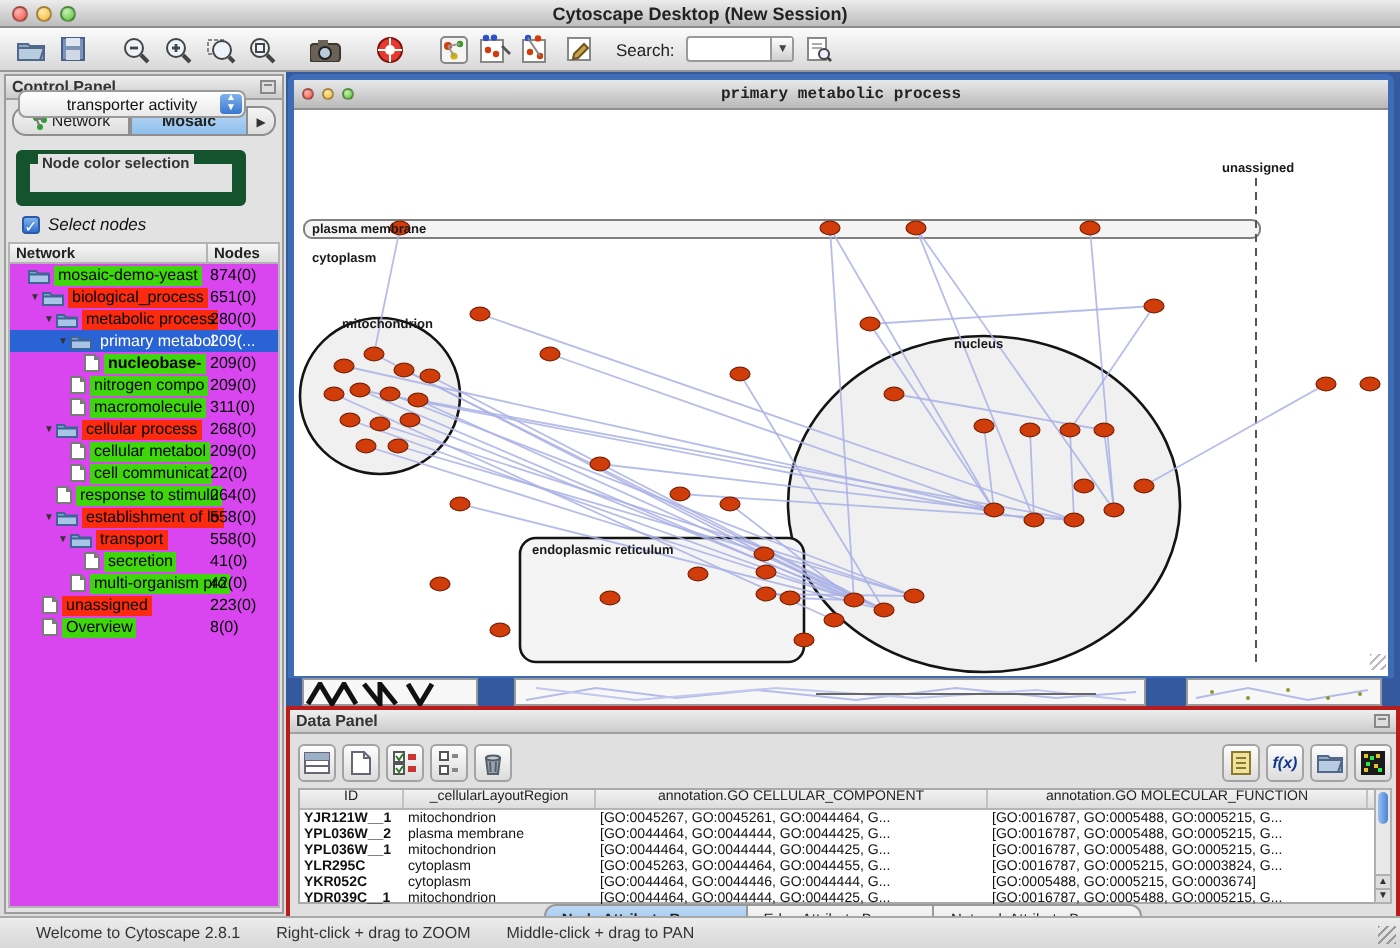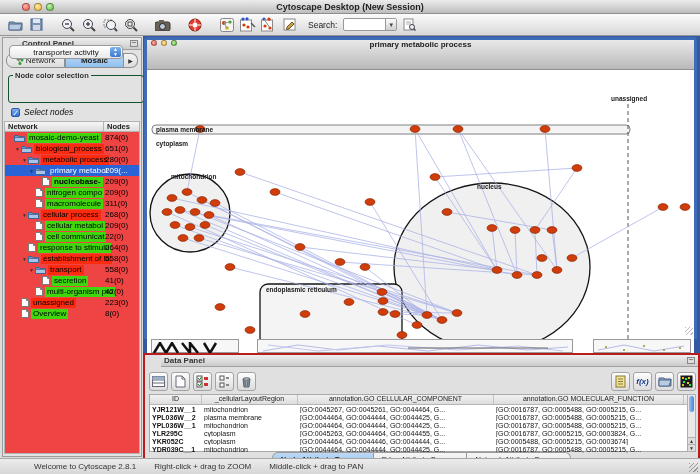--- a/index.html
+++ b/index.html
@@ -1,18 +1,18 @@
 <!DOCTYPE html>
 <html><head>
 <meta charset="utf-8">
 <style>
   * { margin:0; padding:0; box-sizing:border-box; }
   html,body { width:700px; height:474px; overflow:hidden;
     font-family:"Liberation Sans", sans-serif; background:#dcdcdc; position:relative; }
-  .abs { position:absolute;padding-left:16px; }
+  .abs { position:absolute; }
 
   
   #titlebar { left:0; top:0; width:700px; height:14px;
     background:linear-gradient(#ececec,#bdbdbd); border-bottom:1px solid #8e8e8e;
     display:flex; align-items:center; }
   .traffic { display:flex; gap:4px; margin-left:6px; }
   .light { width:8px; height:8px; border-radius:50%; border:1px solid rgba(0,0,0,.35); }
   .light.red{background:radial-gradient(circle at 35% 30%,#ffb3ae,#f3564a);}
   .light.yellow{background:radial-gradient(circle at 35% 30%,#ffe9a8,#f5b935);}
   .light.green{background:radial-gradient(circle at 35% 30%,#c7f0b2,#58c134);}
@@ -41,58 +41,58 @@
   .float-ic:before{content:""; position:absolute; left:1px; top:1px; width:4px; height:1px; background:#888;}
 
   #cp-tabs { position:absolute; left:3px; top:15px; width:132px; height:15px; display:flex; }
   .cp-tab { flex:1; border:1px solid #8f8f8f; background:linear-gradient(#f5f5f5,#dcdcdc);
     font-size:8px; color:#222; display:flex; align-items:center; justify-content:center; gap:2px; }
   .cp-tab.first { border-radius:7px 0 0 7px; }
   .cp-tab.active { background:linear-gradient(#bed9f5,#8fc0ee); font-weight:bold; }
   .cp-tab-more { width:14px; border:1px solid #8f8f8f; border-left:none; border-radius:0 7px 7px 0;
     background:linear-gradient(#f5f5f5,#dcdcdc); font-size:6px; display:flex; align-items:center; justify-content:center; color:#333;}
 
-  #color-group { position:absolute; left:5px; top:37px; width:136px; height:28px;
-    border:1px solid #14532d; border-radius:3px; }
+  #color-group { position:absolute; left:5px; top:37px; width:115px; height:28px;
+    border:7px solid #14532d; border-radius:3px; }
   #color-group legend,#cg-legend { position:absolute; top:-5px; left:4px; background:#e2e2e2;
     font-size:7.5px; font-weight:bold; color:#333; padding:0 2px; }
   #color-dropdown { position:absolute; left:6px; top:7px; width:114px; height:14px;
     background:linear-gradient(#ffffff,#e9e9e9); border:1px solid #9a9a9a; border-radius:4px;
     font-size:8px; display:flex; align-items:center; justify-content:center; color:#111; }
   #color-dropdown .stepper { position:absolute; right:1px; top:1px; width:11px; height:10px;
     background:linear-gradient(#7fb2ec,#3a78cf); border-radius:2px; color:#fff; font-size:5px;
     line-height:5px; text-align:center; }
 
   #select-nodes-row { position:absolute; left:8px; top:69px; display:flex; align-items:center; gap:4px; }
   #select-nodes-cb { width:9px; height:9px; background:linear-gradient(#7fb2ec,#2f6fd0);
     border:1px solid #2a5aa8; border-radius:2px; color:#fff; font-size:8px; line-height:9px; text-align:center; }
   #select-nodes-label { font-size:8.5px; color:#111;font-style:italic; }
 
   #tree-header { position:absolute; left:1px; top:83px; width:136px; height:11px;
     background:linear-gradient(#f6f6f6,#dedede); border:1px solid #b3b3b3; display:flex;
     font-size:7.5px; font-weight:bold; color:#222; }
   #tree-header .c1 { width:99px; padding-left:3px; border-right:1px solid #b3b3b3; }
   #tree-header .c2 { padding-left:3px; }
 
-  #tree { position:absolute; left:1px; top:94px; width:136px; height:322px; background:#ef4444;
+  #tree { position:absolute; left:1px; top:94px; width:136px; height:322px; background:#d946ef;
     border:1px solid #b3b3b3; border-top:none; overflow:hidden; }
   .tree-row { height:11px; display:flex; align-items:center; font-size:8px; position:relative; white-space:nowrap; }
   .tree-row .arrow { font-size:5px; color:#333; width:7px; text-align:center; flex:none; }
   .tree-row .t-icon { flex:none; margin-right:2px; display:flex; }
   .tree-row .t-label { padding:0 2px; line-height:10px; }
   .tree-row .t-count { position:absolute; left:100px; color:#000; }
   .tree-row.selected { background:#2a63d5; }
   .tree-row.selected .t-label, .tree-row.selected .t-count { color:#fff; }
 
   
   #desktop { left:143px; top:36px; width:557px; height:317px; background:#35599f; }
   #net-window { position:absolute; left:1px; top:1px; width:553px; height:302px;
     border:3px solid #3f6cb7; border-radius:4px 4px 0 0; background:#fff; }
-  #net-titlebar { height:30px; background:linear-gradient(#e9e9e9,#b9b9b9);
-    border-bottom:1px solid #8f8f8f; display:flex; align-items:flex-start; position:relative; }
+  #net-titlebar { height:15px; background:linear-gradient(#e9e9e9,#b9b9b9);
+    border-bottom:1px solid #8f8f8f; display:flex; align-items:center; position:relative;font-family:Liberation Mono, monospace; }
   #net-titlebar .traffic { margin-left:4px; }
   #net-titlebar .light { width:6px; height:6px; }
   #net-title { position:absolute; left:0; right:0; text-align:center; font-size:8px; font-weight:bold; color:#222; }
   #canvas { position:relative; width:547px; height:283px; background:#fff; overflow:hidden; }
   #canvas svg { position:absolute; left:0; top:0; }
   .grip { position:absolute; right:1px; bottom:1px; width:8px; height:8px;
     background:repeating-linear-gradient(135deg,#bbb 0 1px,transparent 1px 3px); }
 
   
   #strip { position:absolute; left:1px; top:303px; width:553px; height:14px; }

